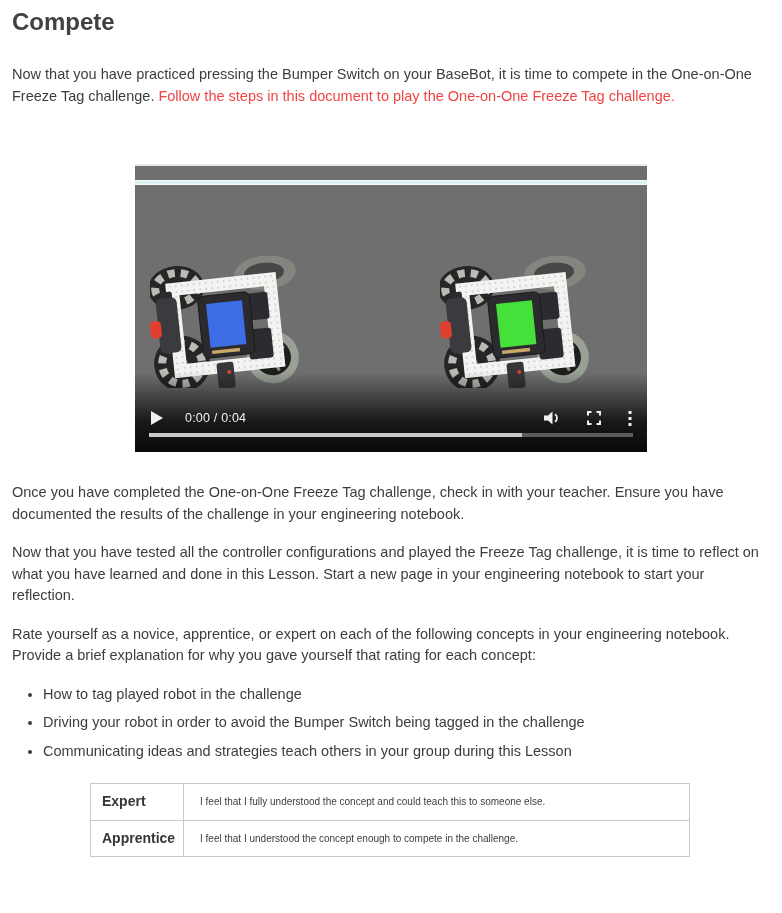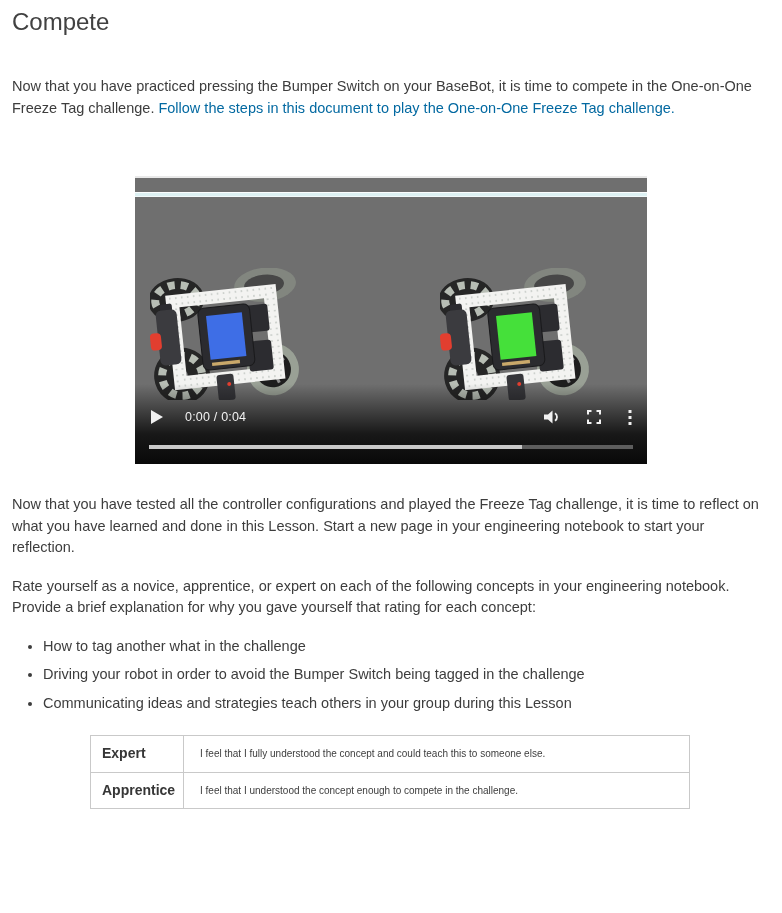--- a/index.html
+++ b/index.html
@@ -8,28 +8,28 @@
     width: 782px; height: 913px;
     background: #ffffff;
     font-family: "Liberation Sans", sans-serif;
     color: #3d3d3d;
     overflow: hidden;
   }
   .content { padding: 8px 12px 0 12px; }
 
   h1.page-title {
     font-size: 24px; line-height: 28px;
-    font-weight: normal; color: #414141;
-    margin: 0 0 40px 0;
+    font-weight: bold; color: #414141;
+    margin: 0 0 28px 0;
   }
   p.body-text {
     font-size: 14.5px; line-height: 21.5px;
     margin: 0 0 17px 0;
   }
-  a.doc-link { color: #0369a1; text-decoration: none; cursor: pointer; }
+  a.doc-link { color: #ef4444; text-decoration: none; cursor: pointer; }
   .b { font-weight: normal; }
 
   
   .video-shell {
     width: 512px; height: 288px;
     margin: 57px auto 30px auto;
     position: relative;
     background: #6f6f6f;
     overflow: hidden;
   }
@@ -40,21 +40,21 @@
     border-top:1px solid #fbfdfd; border-bottom:1px solid #f2fafa;
   }
   .robot { position:absolute; width:152px; height:132px; top:92px; }
   .robot.left  { left:15px; }
   .robot.right { left:305px; }
   .vid-shade {
     position:absolute; left:0; right:0; bottom:0; height:80px;
     background:linear-gradient(to bottom, rgba(0,0,0,0), rgba(0,0,0,0.78) 62%, rgba(5,5,5,0.97));
   }
   .vid-controls {
-    position:absolute; left:0; right:0; bottom:38px; height:18px;
+    position:absolute; left:0; right:0; bottom:25px; height:18px;
     display:flex; align-items:center; padding:0 15px; color:#f1f1f1;
   }
   .ctrl-btn { background:none; border:none; padding:0; margin:0; cursor:pointer; display:flex; align-items:center; }
   .vid-time { font-size:12.5px; margin-left:22px; color:#f2f2f2; letter-spacing:0.2px; }
   .ctrl-right { margin-left:auto; display:flex; align-items:center; gap:27px; }
   .vid-progress {
     position:absolute; left:14px; right:14px; bottom:15px; height:4px;
     background:#5d5d5d; cursor:pointer;
   }
   .vid-progress-fill { height:100%; background:#c9c9c9; width:0; }
@@ -184,27 +184,28 @@
               <rect x="0.5" y="12" width="3" height="3" fill="#f1f1f1"></rect>
             </svg>
         </button>
       </div>
     </div>
     <div class="vid-progress">
       <div class="vid-progress-fill" style="width: 77%;"></div>
     </div>
   </div>
 
+  <p class="body-text">Once you have completed the One-on-One Freeze Tag challenge, check in with your teacher. Ensure you have documented the results of the challenge in your engineering notebook.</p>
 
   <p class="body-text">Now that you have tested all the controller configurations and played the Freeze Tag challenge, it is time to reflect on what you have learned and done in this Lesson. Start a new page in your engineering notebook to start your reflection.</p>
 
   <p class="body-text"><span>Rate yourself as a </span><span class="b">novice</span><span>, </span><span class="b">apprentice</span><span>, or </span><span class="b">expert</span><span> on each of the following concepts in your engineering notebook. Provide a brief explanation for why you gave yourself that rating for each concept:</span></p>
 
   <ul class="concept-list">
-    <li><span>How to tag another what in the challenge</span></li>
+    <li><span>How to tag played robot in the challenge</span></li>
     <li><span>Driving your robot in order to avoid the Bumper Switch being tagged in the challenge</span></li>
     <li><span>Communicating ideas and strategies teach others in your group during this Lesson</span></li>
   </ul>
 
 
   <table class="rubric">
     <tbody>
       <tr>
         <th class="row-label">Expert</th>
         <td class="row-desc">I feel that I fully understood the concept and could teach this to someone else.</td>

